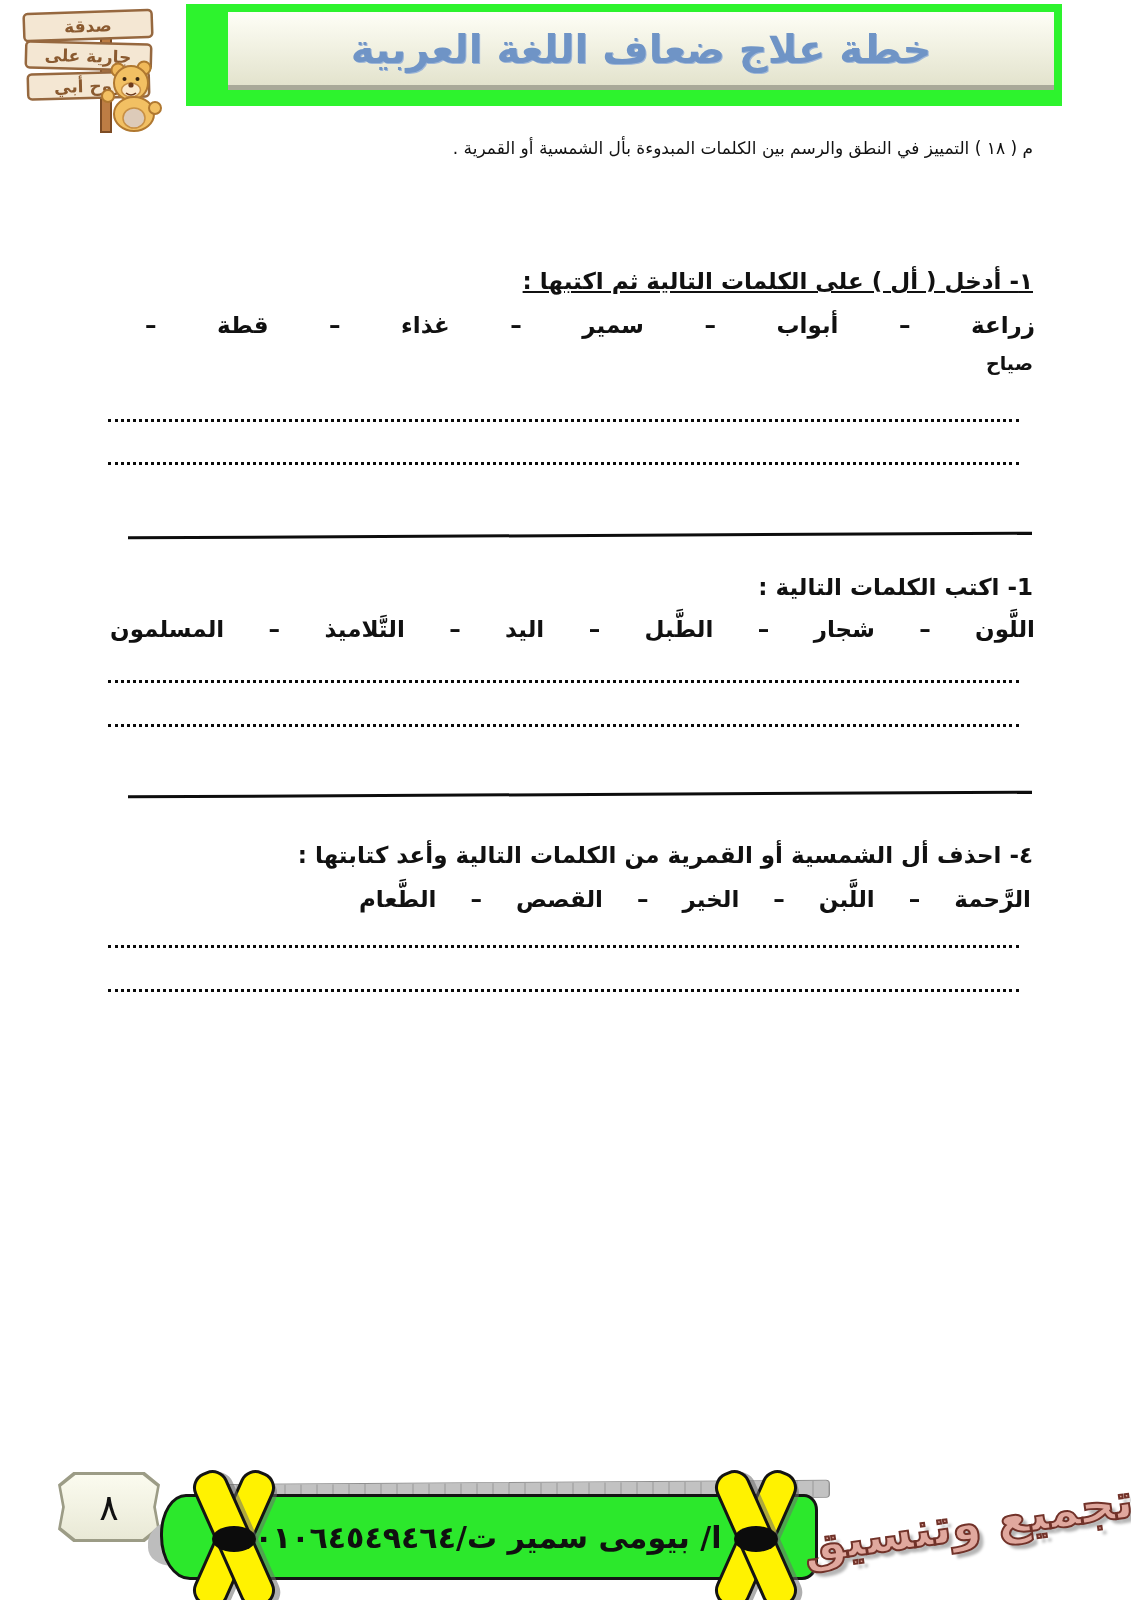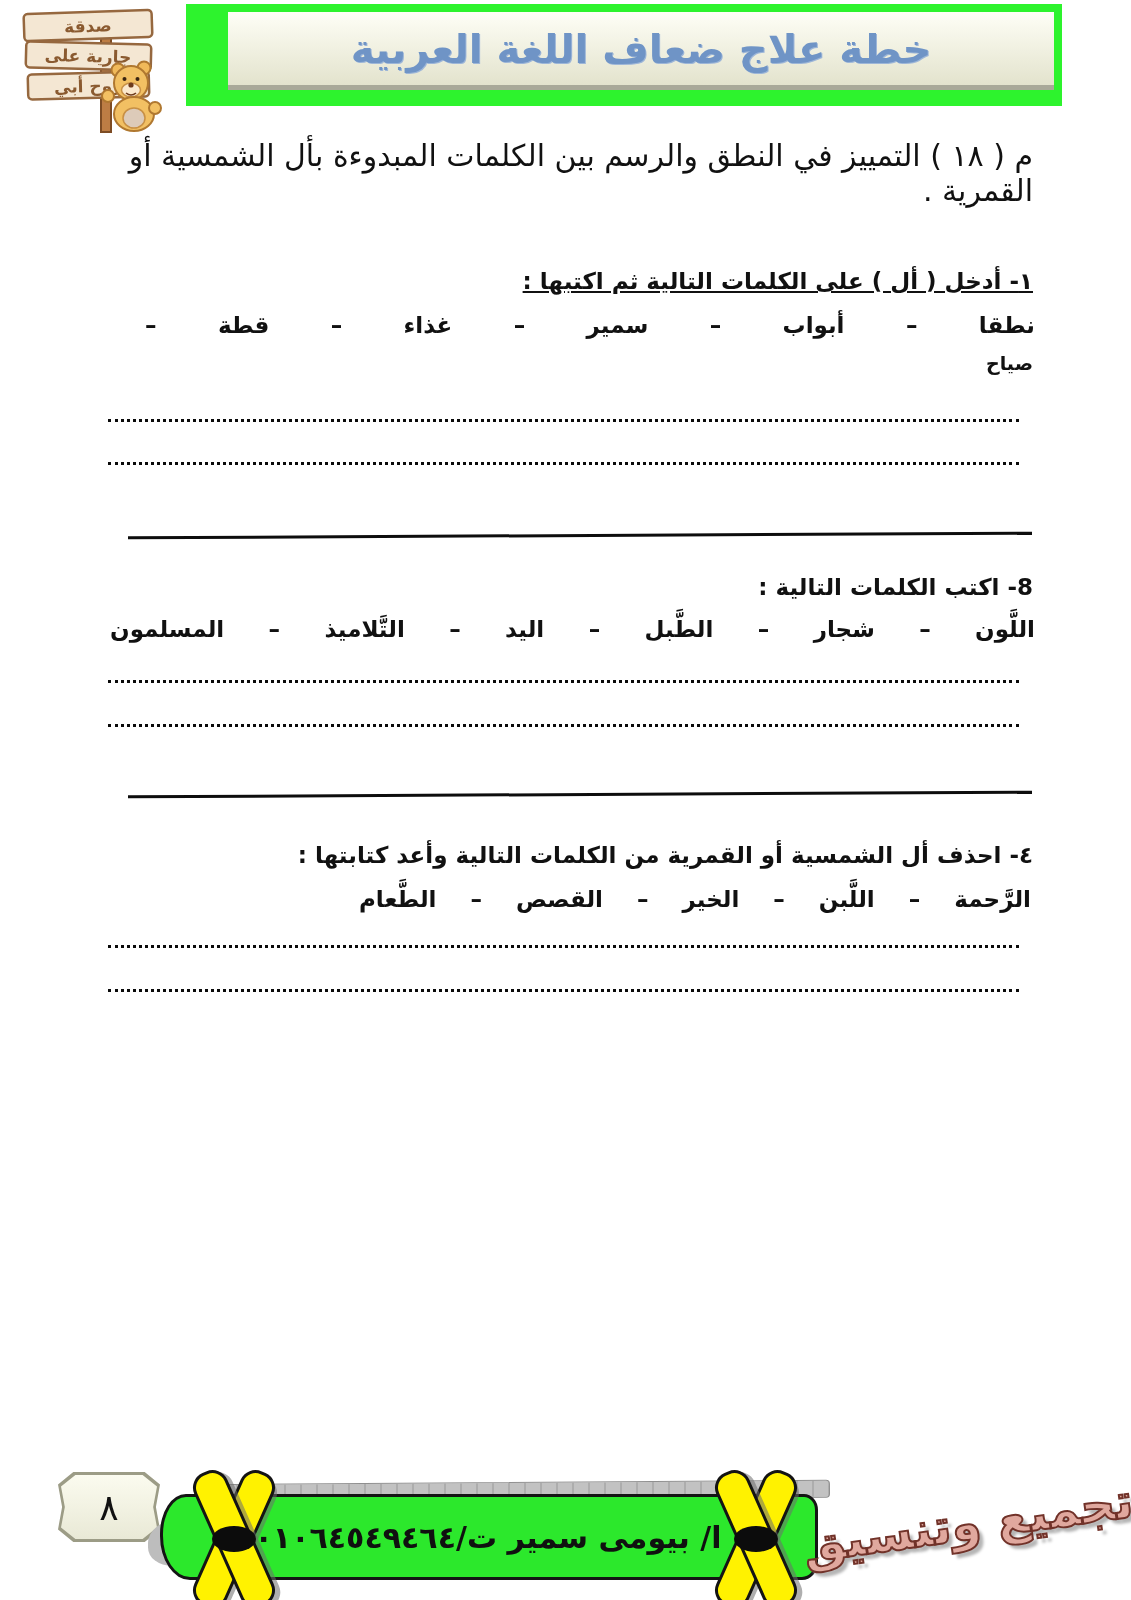--- a/index.html
+++ b/index.html
@@ -27,21 +27,21 @@
     white-space:nowrap;
   }
 
   
   .mascot { position:absolute; left:8px; top:4px; width:162px; height:132px; }
   .plank { fill:#f4e7d3; stroke:#96683f; stroke-width:2.5; }
   .plank-text { fill:#8a5a30; font-weight:bold; font-size:17px; direction:rtl; }
 
   
   .rtl-line { position:absolute; direction:rtl; text-align:right; color:#111; }
-  .intro-line { right:98px; left:100px; font-size:30px; }
+  .intro-line { right:98px; left:100px; font-size:17px; }
   .ex-title  { right:98px; left:100px; font-size:23px; font-weight:bold; }
   .word-row {
     position:absolute; direction:rtl;
     display:flex; justify-content:space-between; align-items:baseline;
     font-size:23px; font-weight:bold; color:#111;
   }
   .word-sep { font-weight:bold; }
   .answer-line {
     position:absolute; left:108px; right:112px; height:4px;
     border-bottom:3px dotted #0a0a0a;
@@ -147,38 +147,38 @@
       <ellipse cx="126" cy="114" rx="11" ry="10" fill="#ddcbb9" stroke="#c89045" stroke-width="1.5"></ellipse>
       <circle cx="100" cy="92" r="6" fill="#f2c063" stroke="#b07830" stroke-width="2"></circle>
       <circle cx="147" cy="104" r="6" fill="#f2c063" stroke="#b07830" stroke-width="2"></circle>
     </g>
   </svg>
 
   <div class="rtl-line intro-line" style="top:138px;">م ( ١٨ )  التمييز في النطق والرسم بين الكلمات المبدوءة بأل الشمسية أو القمرية  .</div>
 
   <div class="rtl-line ex-title" style="top:268px;text-decoration:underline;">١- أدخل ( أل ) على الكلمات التالية ثم اكتبها :</div>
   <div class="word-row" style="top:312px; right:96px; left:145px;">
-      <span class="word">نطقا</span>
+      <span class="word">زراعة</span>
       <span class="word-sep">–</span>
       <span class="word">أبواب</span>
       <span class="word-sep">–</span>
       <span class="word">سمير</span>
       <span class="word-sep">–</span>
       <span class="word">غذاء</span>
       <span class="word-sep">–</span>
       <span class="word">قطة</span>
       <span class="word-sep">–</span>
     </div>
   <div class="rtl-line" style="top:352px; right:98px; left:100px; font-size:19px; font-weight:bold;">صياح</div>
   <div class="answer-line" style="top:418px;"></div>
   <div class="answer-line" style="top:461px;"></div>
 
   <div class="divider" style="top:534px;"></div>
 
-  <div class="rtl-line ex-title" style="top:574px;">8- اكتب الكلمات التالية :</div>
+  <div class="rtl-line ex-title" style="top:574px;">1- اكتب الكلمات التالية :</div>
   <div class="word-row" style="top:616px; right:96px; left:110px;">
       <span class="word">اللَّون</span>
       <span class="word-sep">–</span>
       <span class="word">شجار</span>
       <span class="word-sep">–</span>
       <span class="word">الطَّبل</span>
       <span class="word-sep">–</span>
       <span class="word">اليد</span>
       <span class="word-sep">–</span>
       <span class="word">التَّلاميذ</span>

